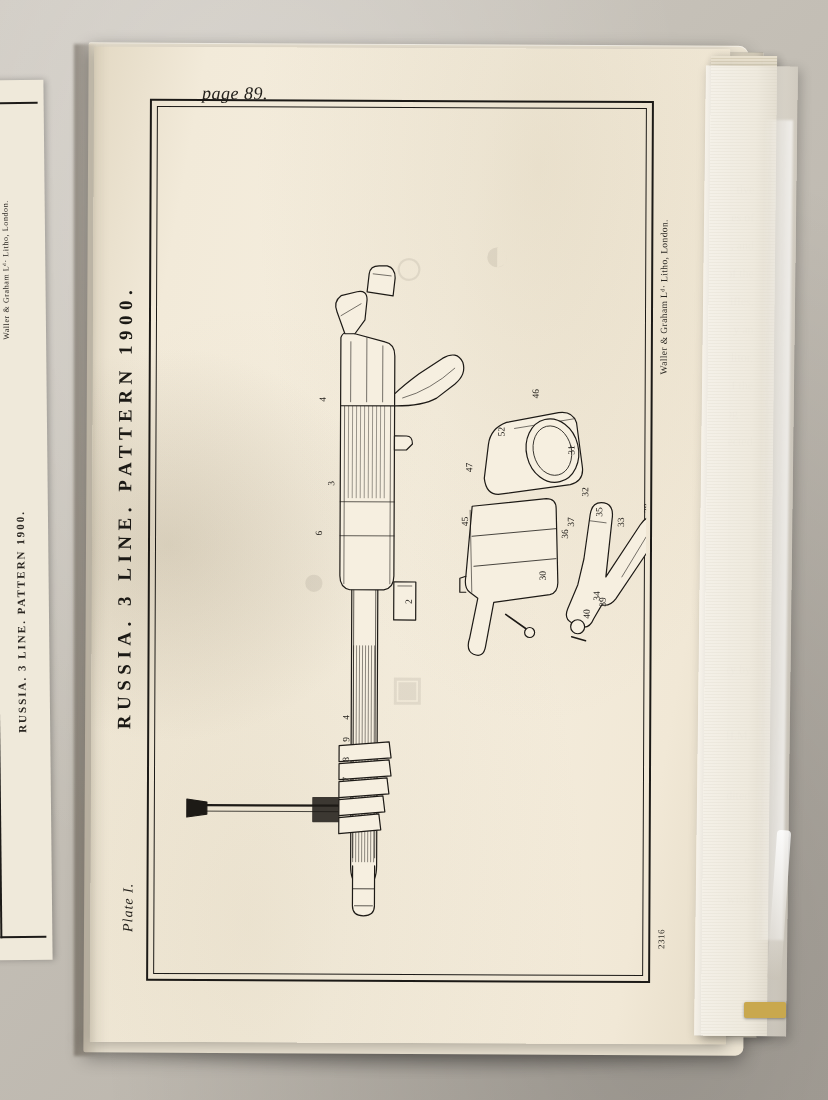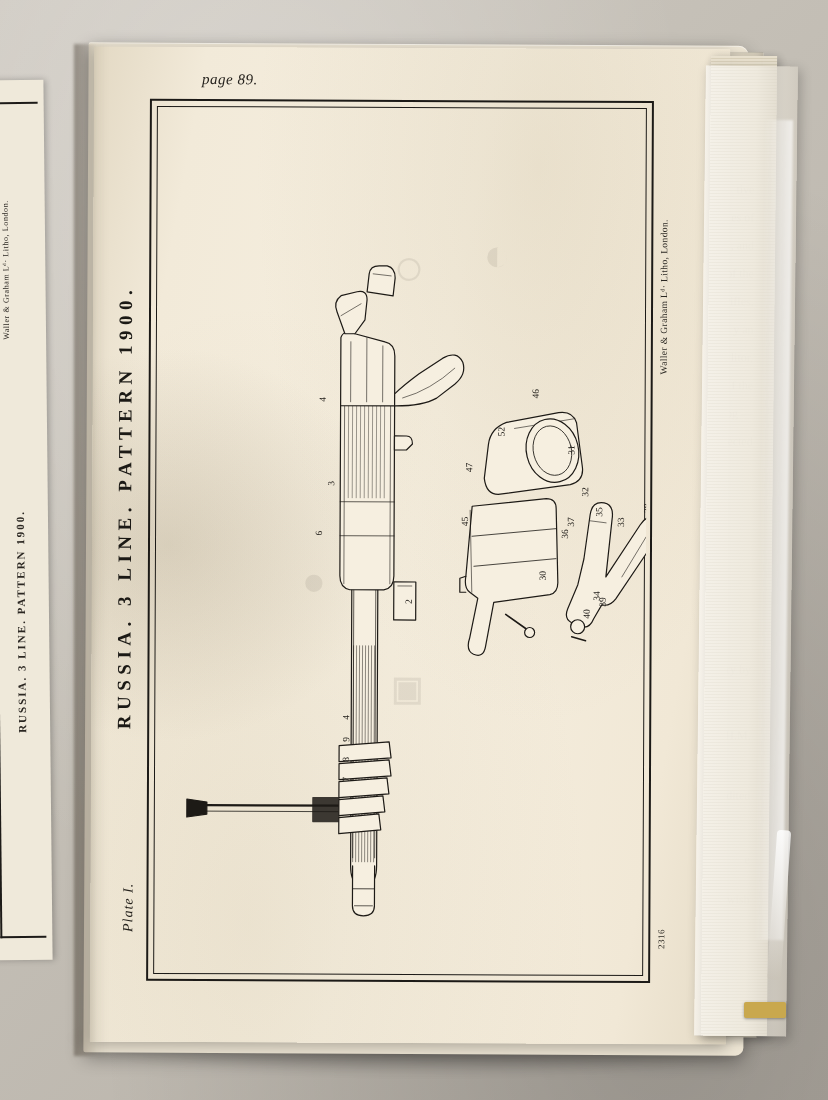--- a/index.html
+++ b/index.html
@@ -221,22 +221,22 @@
   .plate-frame-inner {
     position: absolute;
     inset: 5px;
     border: 1px solid #1c1a17;
   }
 
   
   .page-caption {
     position: absolute;
     left: 108px;
-    top: 24px;
-    font-size: 15px;
+    top: 36px;
+    font-size: 18px;
     font-style: italic;
     color: #24211c;
     letter-spacing: 0.5px;
   }
   .plate-label {
     position: absolute;
     left: 30px;
     top: 836px;
     font-size: 14px;
     font-style: italic;

